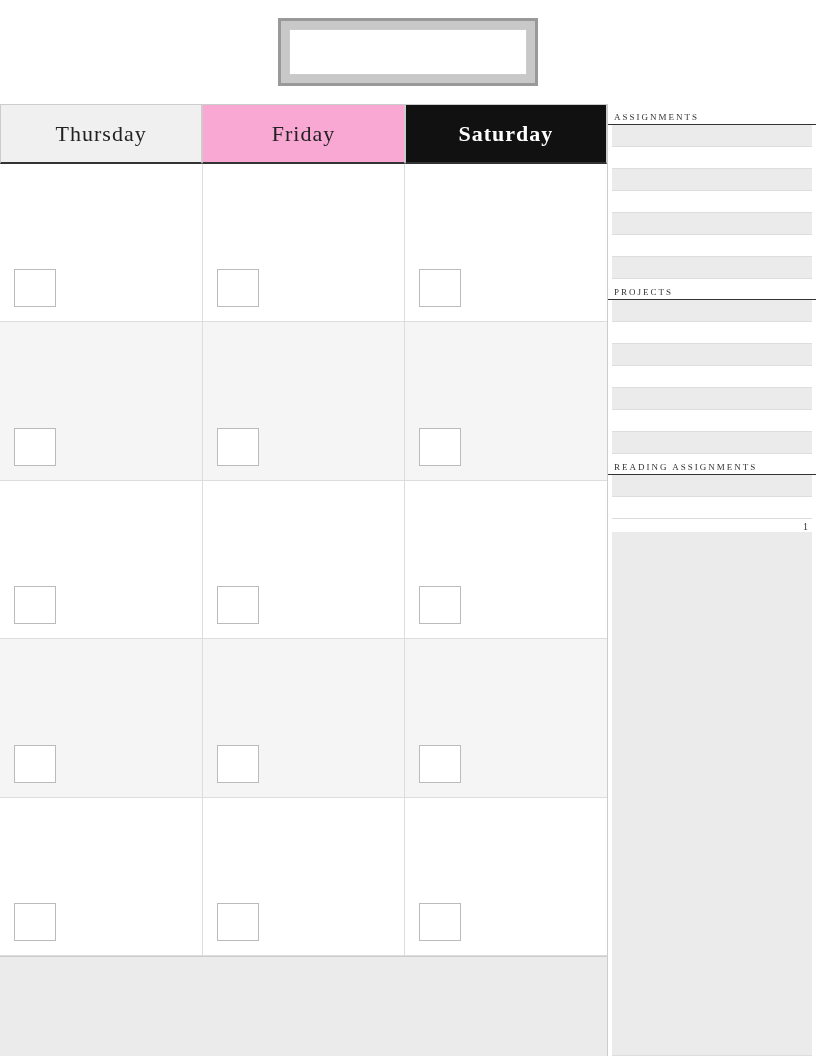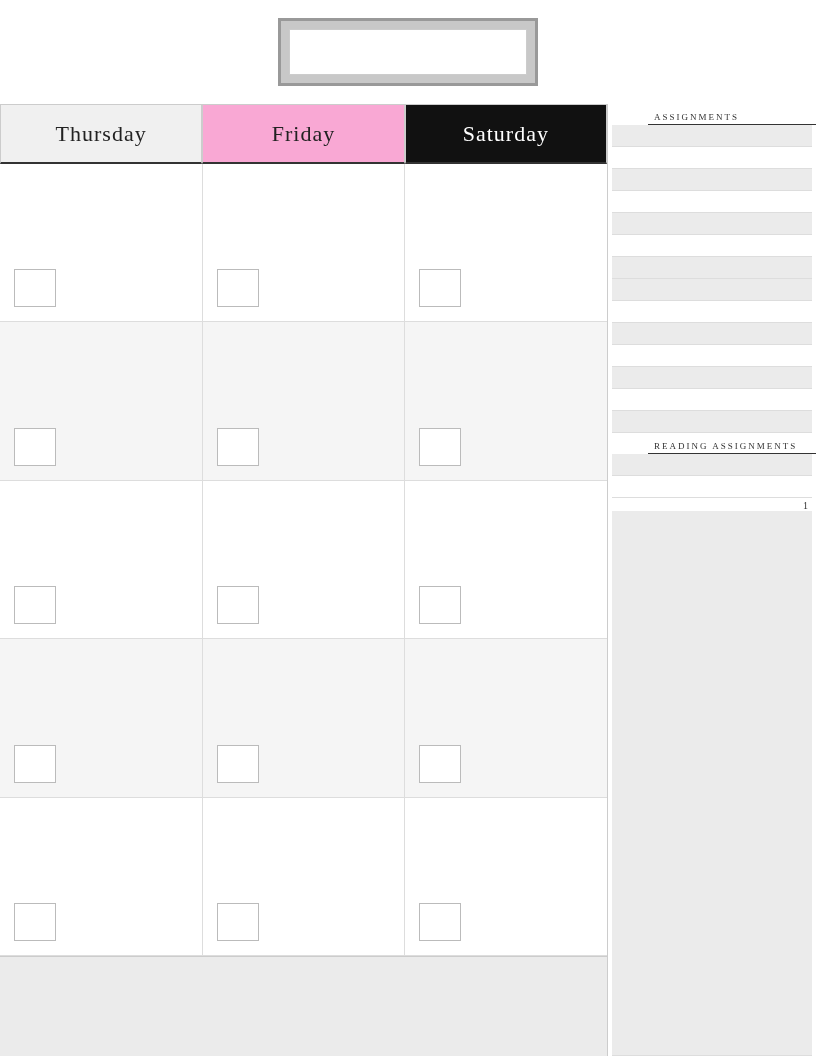--- a/index.html
+++ b/index.html
@@ -81,20 +81,21 @@
     .day-header.thursday {
       background: #f0f0f0;
     }
 
     .day-header.friday {
       background: #f9a8d4;
     }
 
     .day-header.saturday {
       background: #111111;
+      font-weight: bold;
     }
 
     .day-header-text {
       font-size: 22px;
       letter-spacing: 1px;
     }
 
     .day-header.thursday .day-header-text,
     .day-header.friday .day-header-text {
       color: #222;
@@ -162,21 +163,20 @@
     }
 
     .sidebar-section-label {
       font-size: 9px;
       letter-spacing: 2px;
       text-transform: uppercase;
       color: #333;
       padding: 4px 2px 2px 6px;
       border-bottom: 1px solid #333;
       margin-top: 4px;
-      margin-left: 40px;
     }
 
     .sidebar-line {
       height: 22px;
       border-bottom: 1px solid #ddd;
       margin: 0 4px;
     }
 
     .sidebar-line.shaded {
       background: #ebebeb;
@@ -293,20 +293,21 @@
       <div class="sidebar-section-label">ASSIGNMENTS</div>
       <div class="sidebar-line shaded"></div>
       <div class="sidebar-line"></div>
       <div class="sidebar-line shaded"></div>
       <div class="sidebar-line"></div>
 
       <div class="sidebar-line shaded"></div>
       <div class="sidebar-line"></div>
       <div class="sidebar-line shaded"></div>
 
+      <div class="sidebar-section-label">PROJECTS</div>
       <div class="sidebar-line shaded"></div>
       <div class="sidebar-line"></div>
       <div class="sidebar-line shaded"></div>
       <div class="sidebar-line"></div>
 
       <div class="sidebar-line shaded"></div>
       <div class="sidebar-line"></div>
       <div class="sidebar-line shaded"></div>
 
       <div class="sidebar-section-label">READING ASSIGNMENTS</div>

